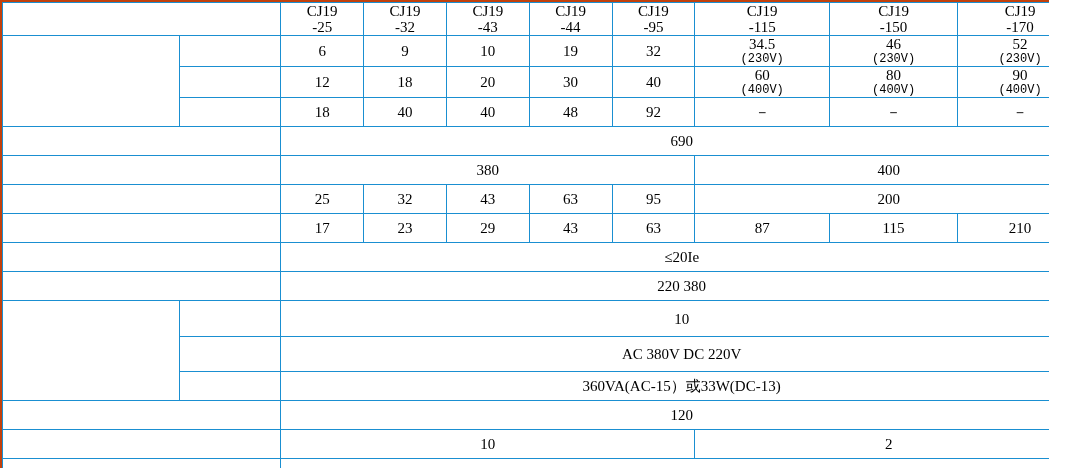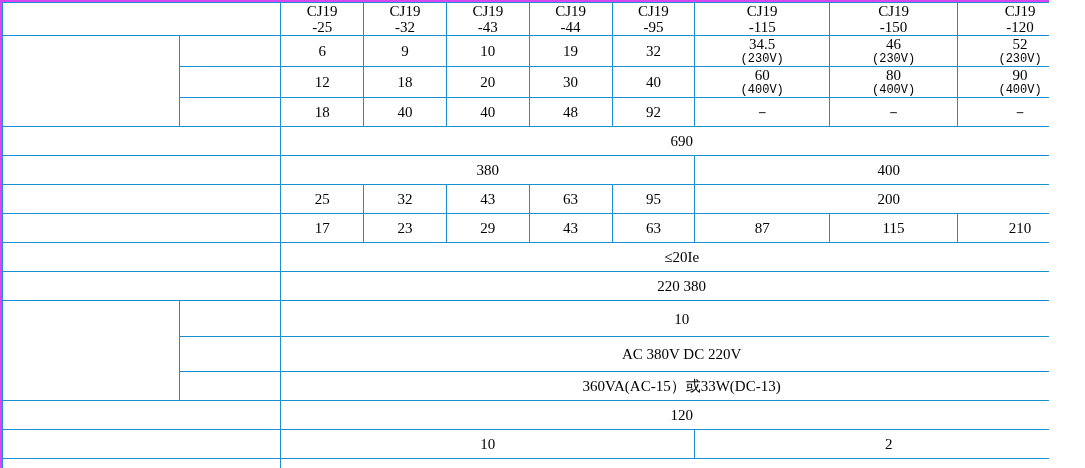--- a/index.html
+++ b/index.html
@@ -8,21 +8,21 @@
     background: #ffffff;
   }
   body {
     font-family: "Liberation Serif", serif;
     -webkit-font-smoothing: antialiased;
   }
   #sheet {
     position: relative;
     width: 1049px;
     height: 468px;
-    background: #d946ef;
+    background: #c2410c;
     overflow: hidden;
   }
   table.spec {
     border-collapse: collapse;
     table-layout: fixed;
     width: 1081px;
     margin: 2px 0 0 2px;
     font-size: 15px;
     color: #000;
   }
@@ -162,21 +162,21 @@
         <td class="model">
           <span>CJ19</span>
           <span>-115</span>
         </td>
         <td class="model">
           <span>CJ19</span>
           <span>-150</span>
         </td>
         <td class="model">
           <span>CJ19</span>
-          <span>-120</span>
+          <span>-170</span>
         </td>
       </tr>
 
       <tr>
         <td class="cap-label" rowspan="3">
           <span>可控制电容器</span><br>
           <span>容量Qe kvar</span>
         </td>
         <td class="volt">220V</td>
         <td>

